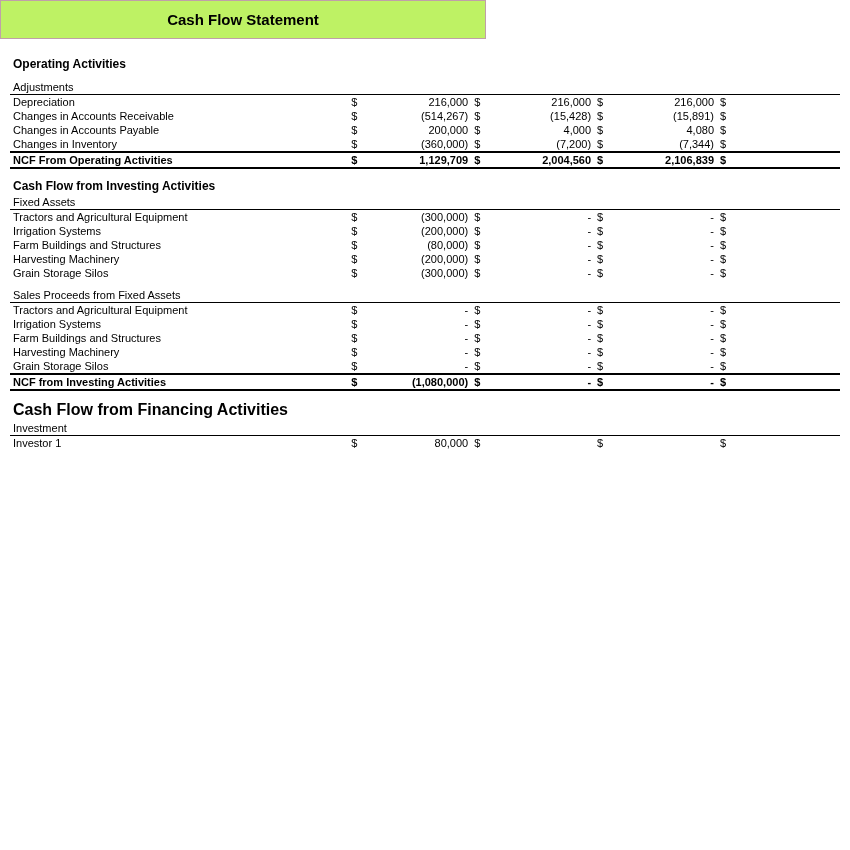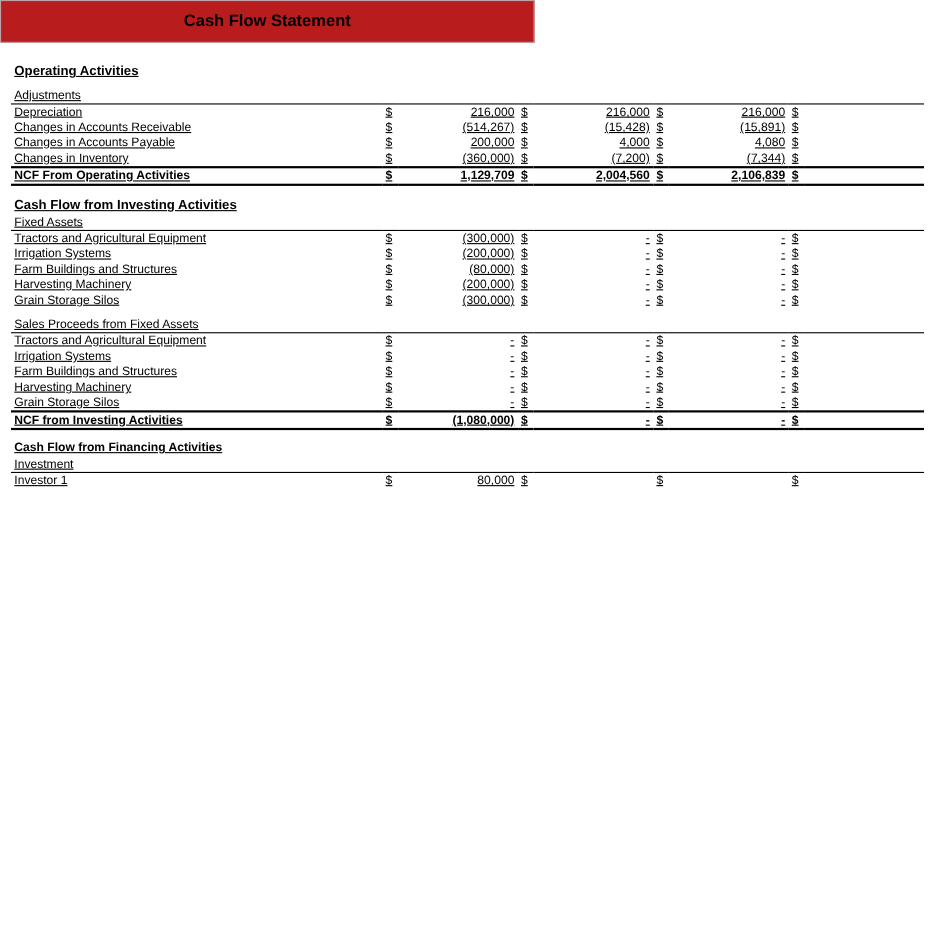--- a/index.html
+++ b/index.html
@@ -9,31 +9,30 @@
       background: #fff;
       width: 850px;
       min-height: 850px;
       overflow: hidden;
     }
     .page-container {
       width: 850px;
       padding: 0;
     }
     .title-bar {
-      background: #b91c1c;
+      background: #bef264;
       border: 1px solid #c0a0a8;
       text-align: center;
       padding: 10px 0;
       width: 486px;
       font-size: 15px;
       font-weight: bold;
     }
     .content {
       padding: 8px 10px;
-      text-decoration: underline;
     }
     .divider-row td {
       border-bottom: 1px solid #000;
     }
     table {
       width: 100%;
       border-collapse: collapse;
     }
     td {
       padding: 1px 3px;
@@ -327,21 +326,21 @@
           <td class="num-col" style="font-weight:bold; border-top:2px solid #000; border-bottom:2px solid #000;">-</td>
           <td class="dollar-col" style="font-weight:bold; border-top:2px solid #000; border-bottom:2px solid #000;">$</td>
           <td class="num-col" style="font-weight:bold; border-top:2px solid #000; border-bottom:2px solid #000;"></td>
         </tr>
 
         <tr style="height:10px;">
             <td></td>
           </tr>
 
         <tr>
-          <td class="label-col" style="font-weight:bold; font-size:11px; padding-bottom:2px;margin-left:12px;">
+          <td class="label-col" style="font-weight:bold; font-size:16px; padding-bottom:2px;margin-left:12px;">
             <span>Cash Flow from Financing Activities</span>
           </td>
           <td class="dollar-col"></td>
             <td class="num-col"></td>
           <td class="dollar-col"></td>
             <td class="num-col"></td>
           <td class="dollar-col"></td>
             <td class="num-col"></td>
           <td class="dollar-col"></td>
             <td class="num-col"></td>

